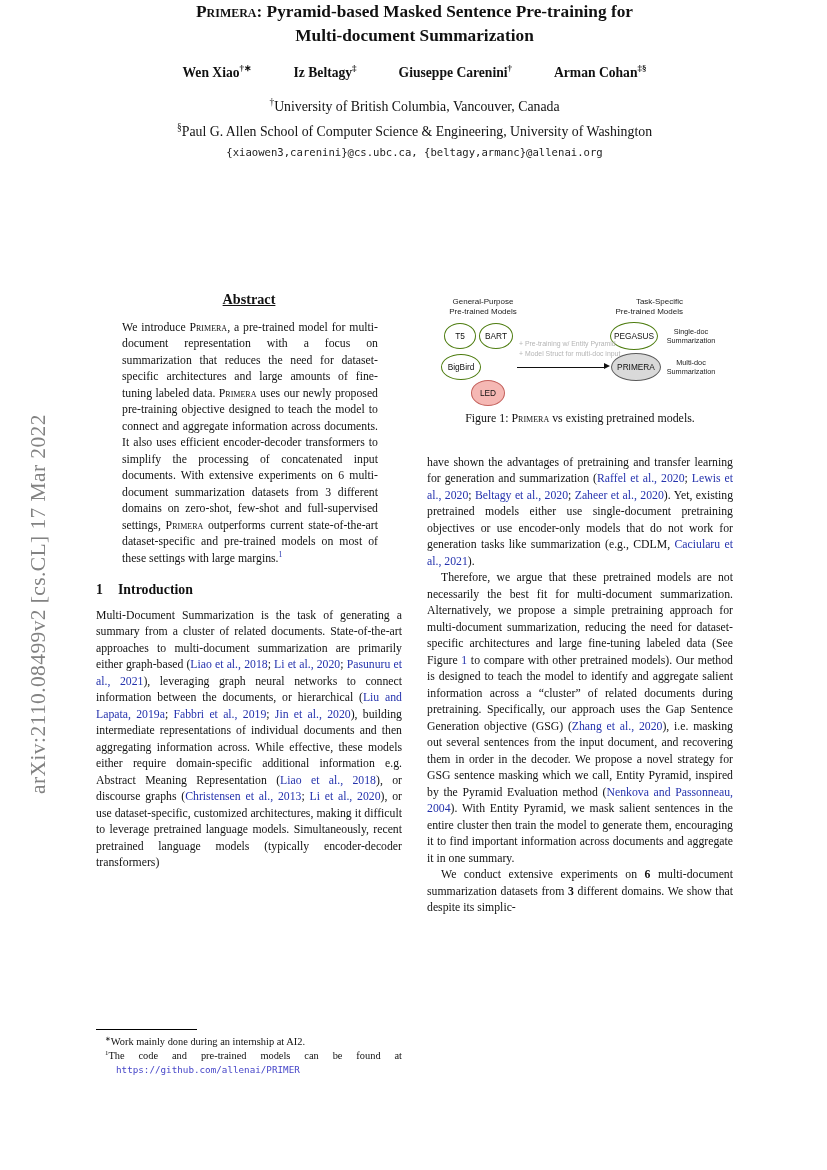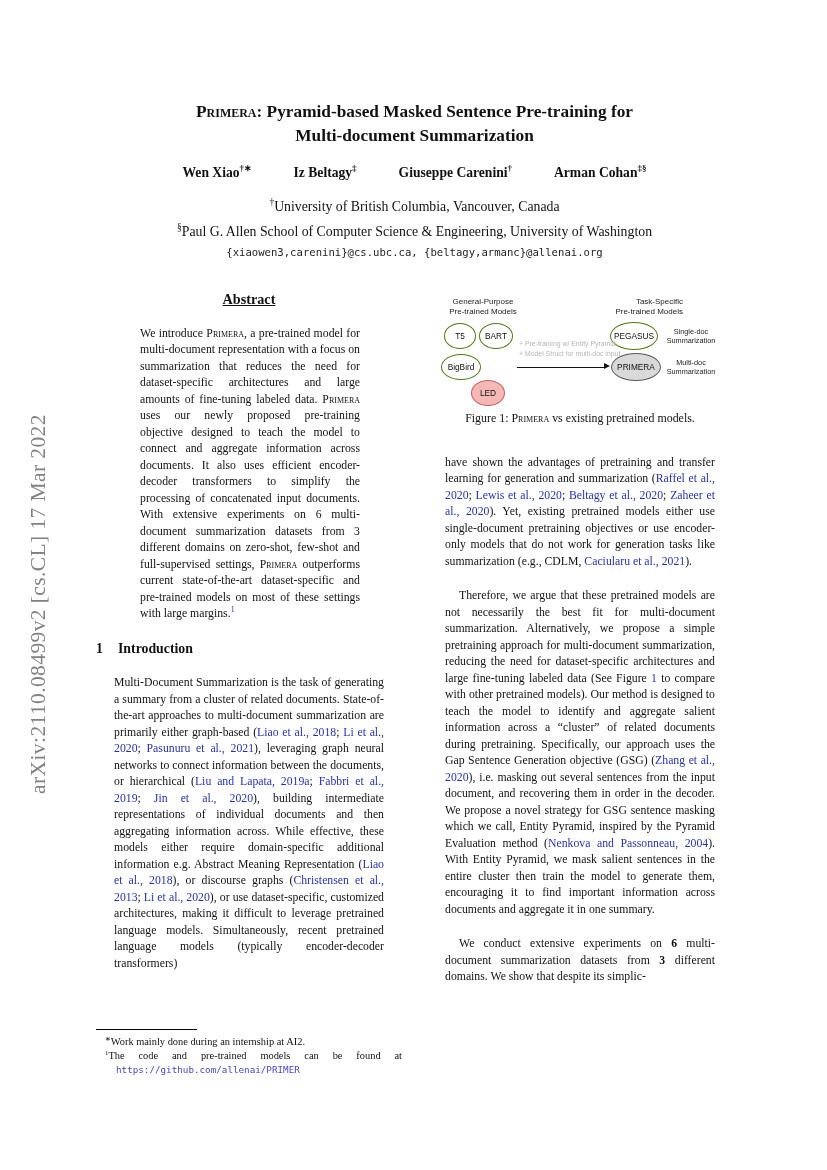--- a/index.html
+++ b/index.html
@@ -11,37 +11,37 @@
 
   
   .arxiv-strip {
     position:absolute; top:604px; left:38px;
     transform:translate(-50%,-50%) rotate(-90deg);
     white-space:nowrap; font-size:21.5px; color:#828282; letter-spacing:0.4px;
   }
 
   
   .header { position:absolute; top:0; left:96px; width:637px; text-align:center; }
-  .title { margin-top:100px; font-size:17.3px; font-weight:bold; line-height:23.5px; }
+  .title { font-size:17.3px; font-weight:bold; line-height:23.5px; }
   .authors { margin-top:16px; display:flex; justify-content:center; gap:42px; font-weight:bold; font-size:13.6px; }
   .asup { vertical-align:super; font-size:9px; }
   .affils { margin-top:11px; font-size:13.8px; line-height:21.5px; }
   .affil-sup { vertical-align:super; font-size:9.5px; }
   .emails { margin-top:4px; font-family:"DejaVu Sans Mono", monospace; font-size:10.6px; color:#222; }
 
   
   .col { position:absolute; top:289px; width:306px; font-size:11.75px; line-height:16.5px; text-align:justify; }
   .col-left  { left:96px;  height:792px; }
   .col-right { left:427px; height:792px; }
 
   .abstract-heading { text-align:center; font-weight:bold; font-size:14.2px; margin:2px 0 12px;text-decoration:underline; }
   .abstract-body { padding:0 24px 0 26px; }
   .section-heading { font-weight:bold; font-size:13.8px; margin:15px 0 9px; text-align:left; }
   .secnum { display:inline-block; width:22px; }
-  .para { margin:18px; }
+  .para { margin:0; }
   .para.indent { text-indent:14px; }
   .intro-clip { max-height:366px; overflow:hidden; }
 
   
   .footnotes { position:absolute; left:0; bottom:4px; width:306px; font-size:10.4px; line-height:13.5px; text-align:justify; }
   .fn-rule { width:101px; border:none; border-top:1px solid #000; margin:0 0 5px 0; }
   .fn { margin:0 0 1px 0; }
   .fn-indent { display:inline-block; width:9px; }
 
   

